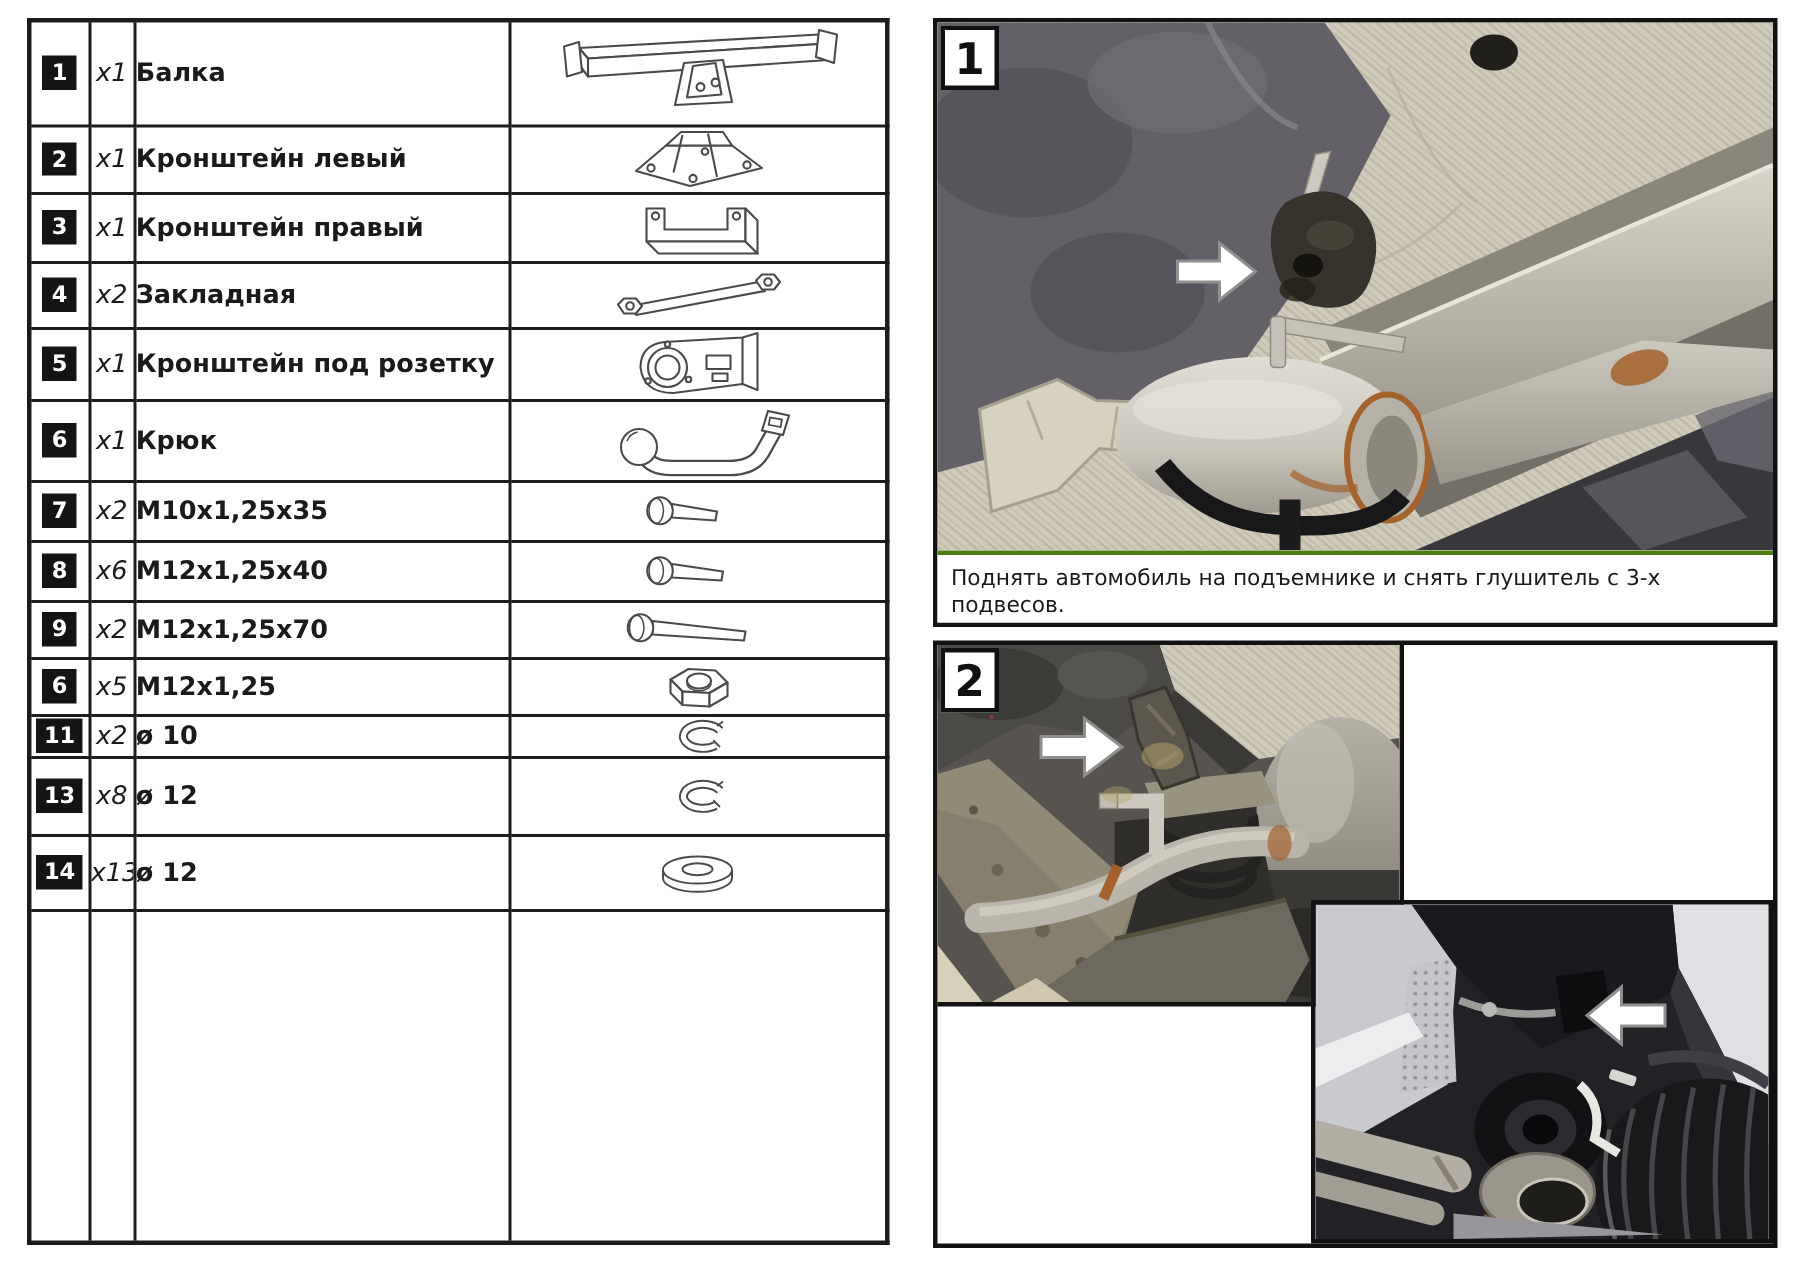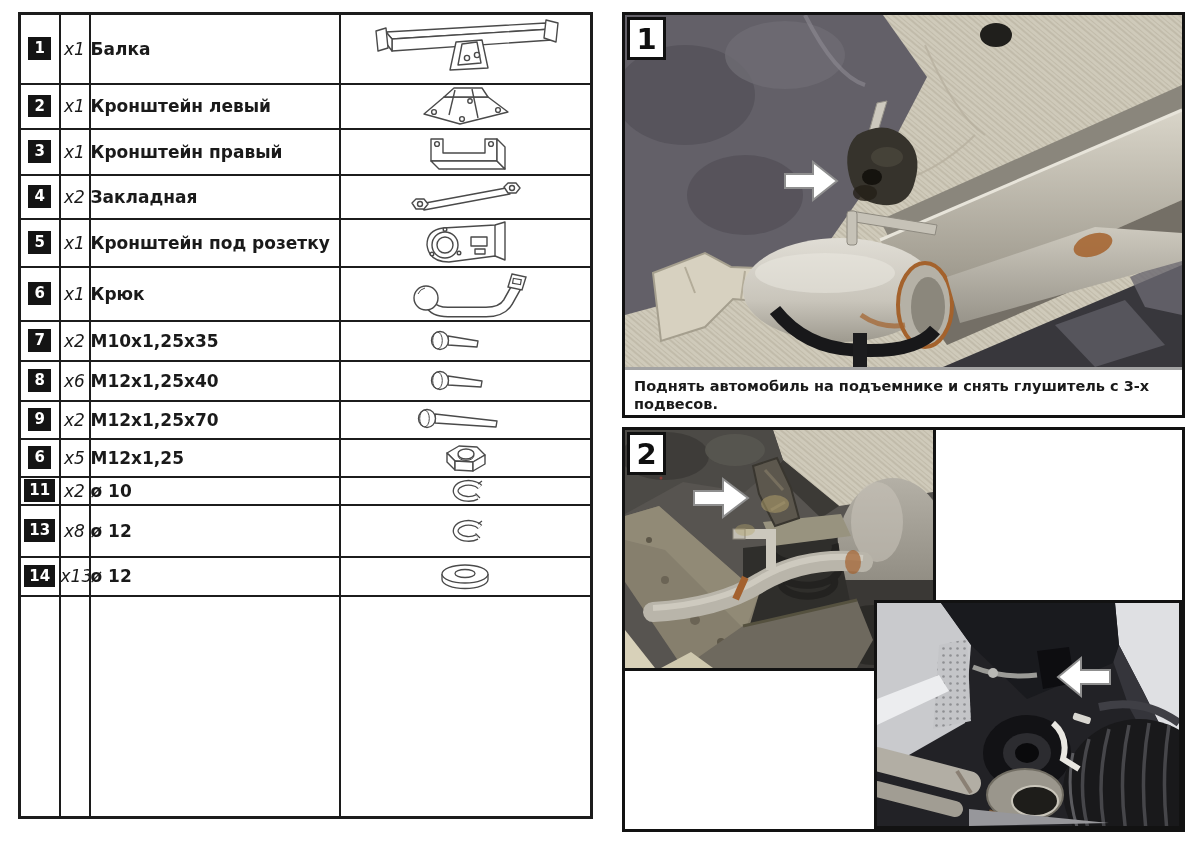--- a/index.html
+++ b/index.html
@@ -18,22 +18,22 @@
   .badge{display:inline-block;min-width:13px;padding:2px 5px;background:#141414;color:#fff;
          font-weight:700;font-size:15px;line-height:1.25;text-align:center;}
 
   
   .panel{position:absolute;background:#fff;border:3px solid #121212;box-sizing:border-box;}
   .panel1{left:622px;top:12px;width:563px;height:406px;}
   .panel2{left:622px;top:427px;width:563px;height:405px;}
   .photo{position:absolute;overflow:hidden;}
   .photo1{left:0;top:0;width:557px;height:352px;}
   .caption-bar{position:absolute;left:0;bottom:0;width:557px;height:48px;background:#fff;
-               border-top:3px solid #a3a3a3;box-sizing:border-box;padding:7px 9px;
-               font-size:14.5px;font-weight:700;line-height:1.25;}
+               border-top:3px solid #4d7c0f;box-sizing:border-box;padding:7px 9px;
+               font-size:14.5px;font-weight:400;line-height:1.25;}
   .photo2main{left:0;top:0;width:311px;height:241px;border-right:3px solid #121212;
               border-bottom:3px solid #121212;box-sizing:border-box;z-index:2;}
   .photo2inset{right:0;bottom:0;width:308px;height:229px;border:3px solid #121212;
                box-sizing:border-box;z-index:5;}
   .step-badge{position:absolute;left:2px;top:2px;width:33px;height:37px;background:#fff;
               border:3px solid #101010;color:#101010;display:flex;align-items:center;
               justify-content:center;font-size:29px;font-weight:700;z-index:8;box-sizing:content-box;}
   .arrow{position:absolute;z-index:6;}
 </style>
 </head>
@@ -237,21 +237,21 @@
         <tr style="height: 52px;">
           <td class="cell-num"><span class="badge">13</span></td>
           <td class="cell-qty">x8</td>
           <td class="cell-name">ø 12</td>
           <td class="cell-icon"><svg width="56" height="26" viewBox="0 0 56 26">
     <path d="M40,19 a13,8 0 1 1 3,-10" fill="none" stroke="#4a4a4a" stroke-width="6"></path>
     <path d="M40,19 a13,8 0 1 1 3,-10" fill="none" stroke="#fff" stroke-width="3.4"></path>
     <path d="M38.5,15.5 l4.5,4.5 M41,6 l4,-3" stroke="#4a4a4a" stroke-width="1.2"></path>
    </svg></td>
         </tr>
-        <tr style="height: 39px;">
+        <tr style="height: 50px;">
           <td class="cell-num"><span class="badge">14</span></td>
           <td class="cell-qty">x13</td>
           <td class="cell-name">ø 12</td>
           <td class="cell-icon"><svg width="72" height="30" viewBox="0 0 72 30">
    <g fill="#fff" stroke="#4a4a4a" stroke-width="1.3">
     <path d="M13,13 v5.5 a23,9 0 0 0 46,0 v-5.5"></path>
     <ellipse cx="36" cy="13" rx="23" ry="9"></ellipse>
     <ellipse cx="36" cy="12.5" rx="10" ry="4"></ellipse>
    </g>
             </svg></td>

